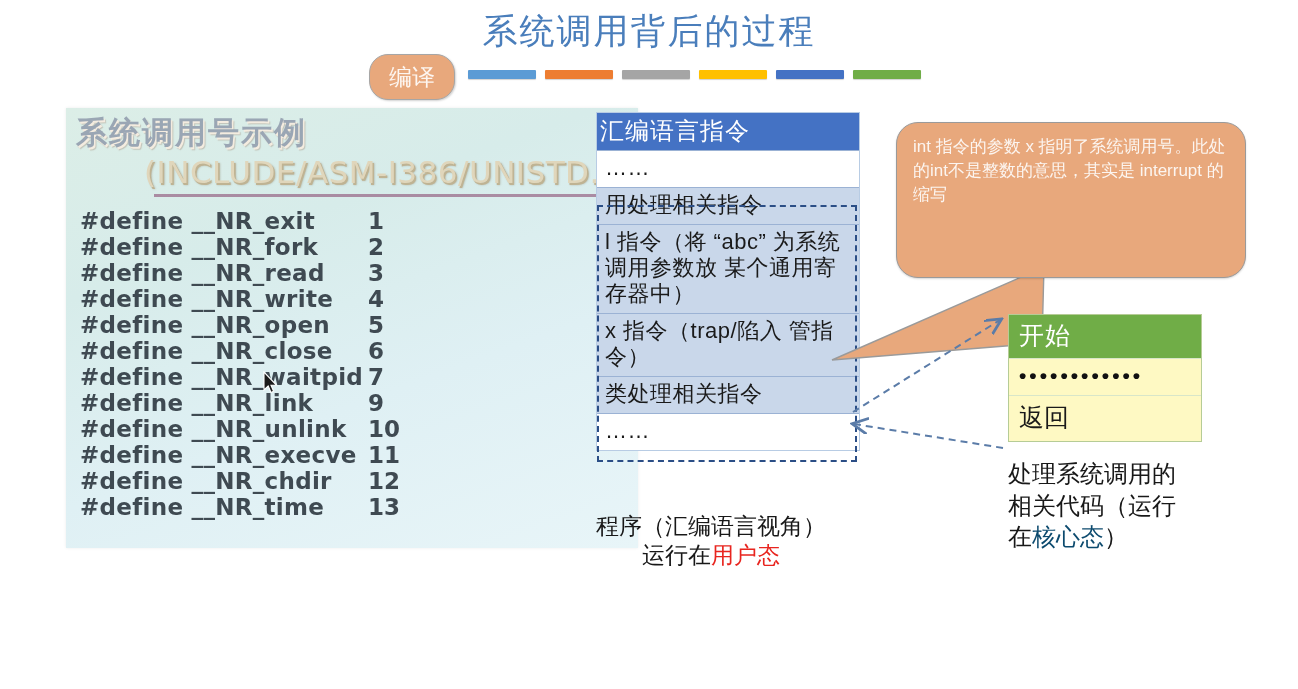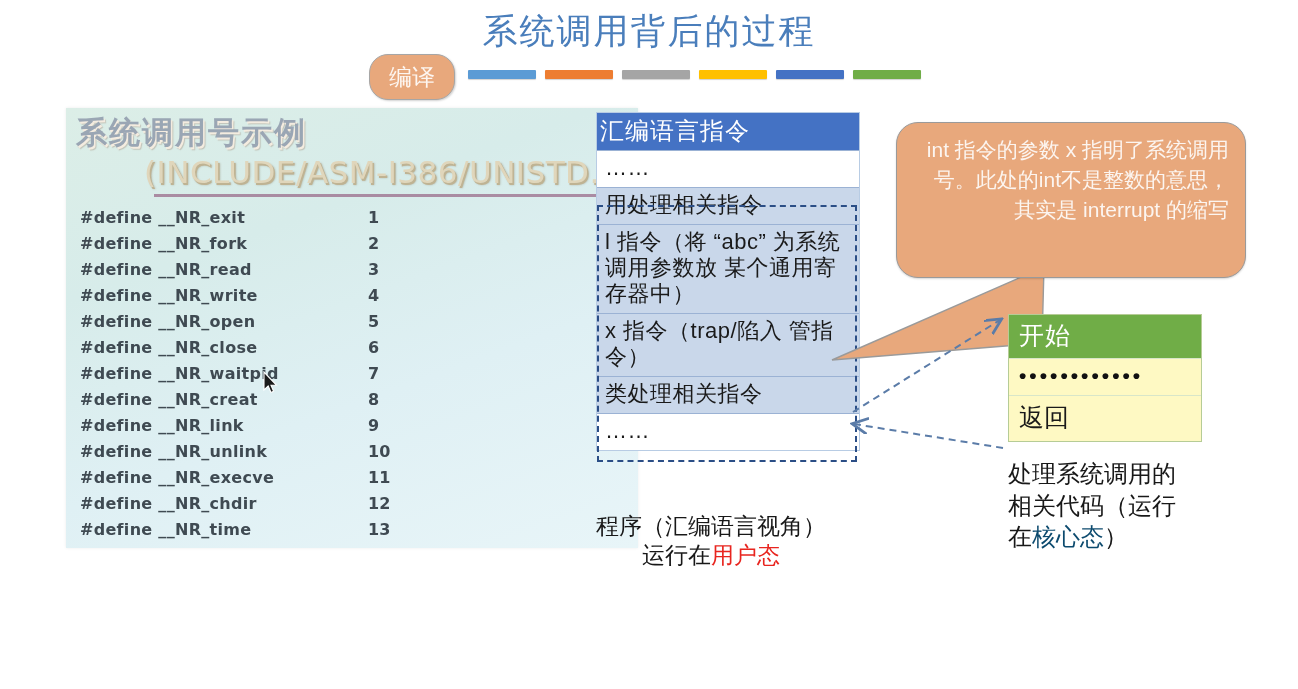--- a/index.html
+++ b/index.html
@@ -74,21 +74,21 @@
     color:#e0d6bb;
     text-shadow:1.5px 1.5px 0 #bfb393, 2px 2px 2px rgba(120,100,70,.4);
     letter-spacing:0.5px;
     font-family:"DejaVu Sans","Liberation Sans",sans-serif;
   }
   .photo-underline{
     position:absolute;left:88px;top:86px;width:478px;height:3px;
     background:#9a6b8a;opacity:.75;
   }
   .defines{position:absolute;left:14px;top:100px;width:540px;}
-  .drow{height:26px;position:relative;font-size:16px;font-weight:bold;color:#3f4a52;
+  .drow{height:26px;position:relative;font-size:23px;font-weight:bold;color:#3f4a52;
         font-family:"DejaVu Sans","Liberation Sans",sans-serif;}
   .dname{position:absolute;left:0;top:0;letter-spacing:.3px;}
   .dnum{position:absolute;left:288px;top:0;}
   .cursor{position:absolute;left:197px;top:263px;width:16px;height:24px;z-index:9;}
 
   
   .tbl{
     position:absolute;left:596px;top:112px;width:262px;
     border:1px solid #b8cce4;background:#fff;
   }
@@ -110,22 +110,22 @@
     position:absolute;left:596px;top:512px;width:300px;
     font-size:23px;color:#181818;line-height:1.28;white-space:nowrap;
   }
   .tbl-caption .ind{display:block;padding-left:46px;}
   .redtx{color:#e8251f;}
 
   
   .callout{
     position:absolute;left:896px;top:122px;width:350px;height:156px;
     background:#e8a87c;border:1.5px solid #9a9a9a;border-radius:22px;
-    color:#fcf5f0;font-size:21px;line-height:1.42;
-    padding:12px 16px 0 16px;box-sizing:border-box;text-align:right;
+    color:#fcf5f0;font-size:17px;line-height:1.42;
+    padding:12px 16px 0 16px;box-sizing:border-box;text-align:left;
     box-shadow:0 1px 2px rgba(0,0,0,.16);
   }
   .callout-tail{position:absolute;left:830px;top:265px;width:220px;height:115px;}
 
   
   .green{
     position:absolute;left:1008px;top:314px;width:192px;
     border:1px solid #b6cc96;background:#fef9c3;
   }
   .green-head{
@@ -189,24 +189,20 @@
           <span class="dname">#define __NR_open</span>
           <span class="dnum">5</span>
         </div>
         <div class="drow">
           <span class="dname">#define __NR_close</span>
           <span class="dnum">6</span>
         </div>
         <div class="drow">
           <span class="dname">#define __NR_waitpid</span>
           <span class="dnum">7</span>
-        </div>
-        <div class="drow">
-          <span class="dname">#define __NR_creat</span>
-          <span class="dnum">8</span>
         </div>
         <div class="drow">
           <span class="dname">#define __NR_link</span>
           <span class="dnum">9</span>
         </div>
         <div class="drow">
           <span class="dname">#define __NR_unlink</span>
           <span class="dnum">10</span>
         </div>
         <div class="drow">

